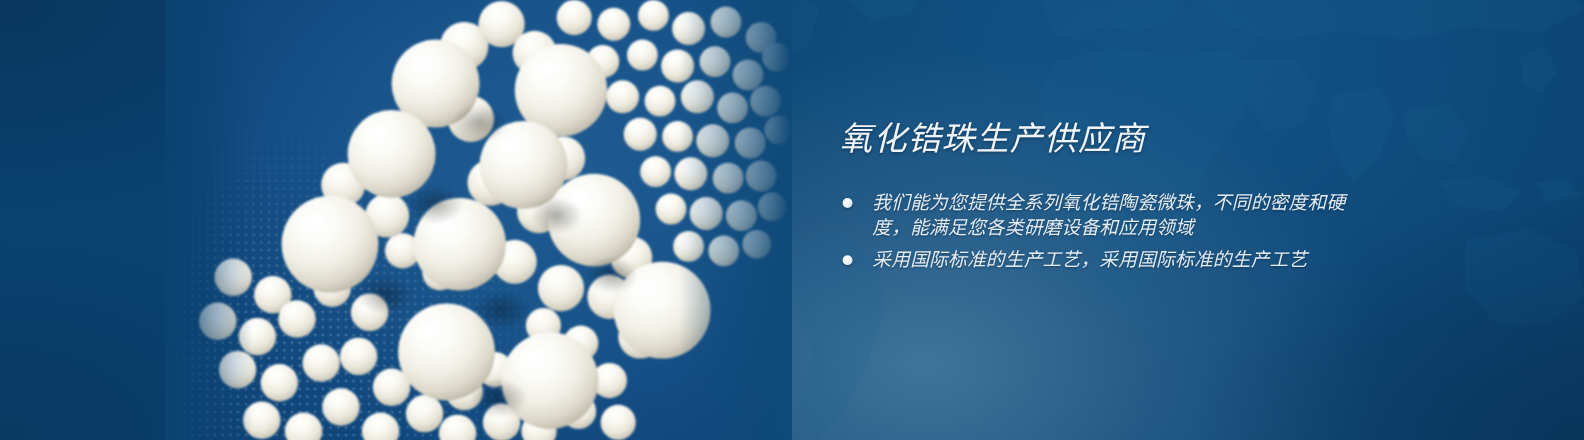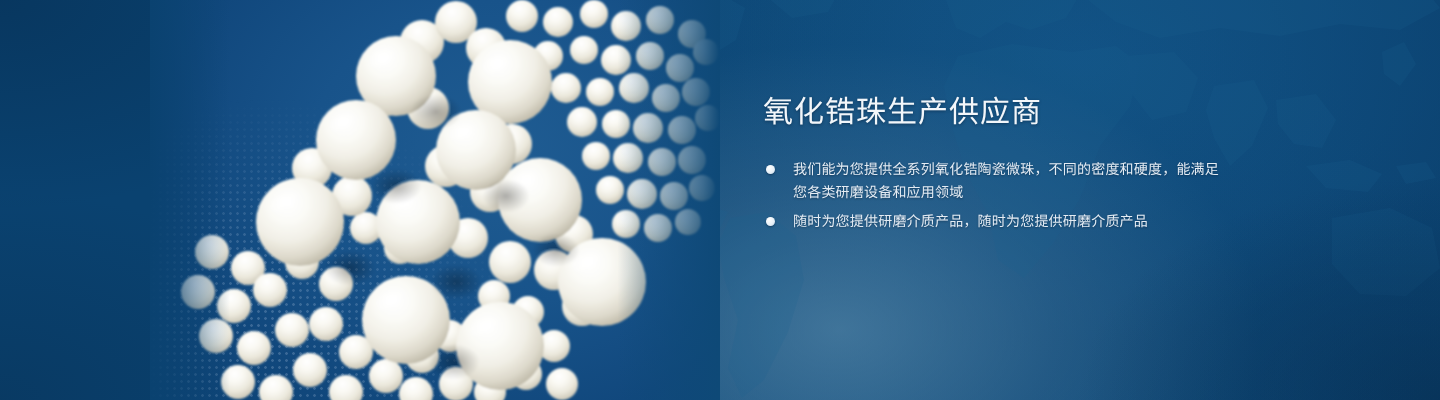--- a/index.html
+++ b/index.html
@@ -101,43 +101,44 @@
       linear-gradient(to left,  #0e4977 0%, rgba(14,73,119,0.8) 3%, rgba(14,73,119,0) 18%);
     pointer-events: none;
   }
   .beads { position: absolute; inset: 0; }
   .beads svg { width: 100%; height: 100%; display: block; }
 
   
   .copy {
     position: absolute;
     left: 763px;
-    top: 92px;
+    top: 107px;
     width: 470px;
+    font-style: italic;
   }
   .headline {
     margin: 0;
     font-size: 30px;
     line-height: 40px;
     font-weight: 400;
     color: #f2f6fa;
     letter-spacing: 1px;
     text-shadow: 0 1px 3px rgba(0,20,40,0.45);
     white-space: nowrap;
   }
   .bullets {
     list-style: none;
     margin: 26px 0 0 0;
     padding: 0;
   }
   .bullet {
     position: relative;
     padding-left: 30px;
     margin-bottom: 6px;
-    font-size: 14px;
+    font-size: 17px;
     line-height: 23px;
     color: #e4ecf4;
     letter-spacing: 0.2px;
     text-shadow: 0 1px 2px rgba(0,18,36,0.4);
   }
   .bullet:last-child { margin-bottom: 0; }
   .dot {
     position: absolute;
     left: 3px;
     top: 7px;
@@ -366,18 +367,18 @@
   <div class="copy">
     <h1 class="headline">氧化锆珠生产供应商</h1>
 
     <ul class="bullets">
       <li class="bullet">
         <span class="dot"></span>
         <span>我们能为您提供全系列氧化锆陶瓷微珠，不同的密度和硬度，能满足您各类研磨设备和应用领域</span>
       </li>
       <li class="bullet">
         <span class="dot"></span>
-        <span>随时为您提供研磨介质产品，随时为您提供研磨介质产品</span>
+        <span>采用国际标准的生产工艺，采用国际标准的生产工艺</span>
       </li>
     </ul>
   </div>
 
 </div>
 
 </body></html>

